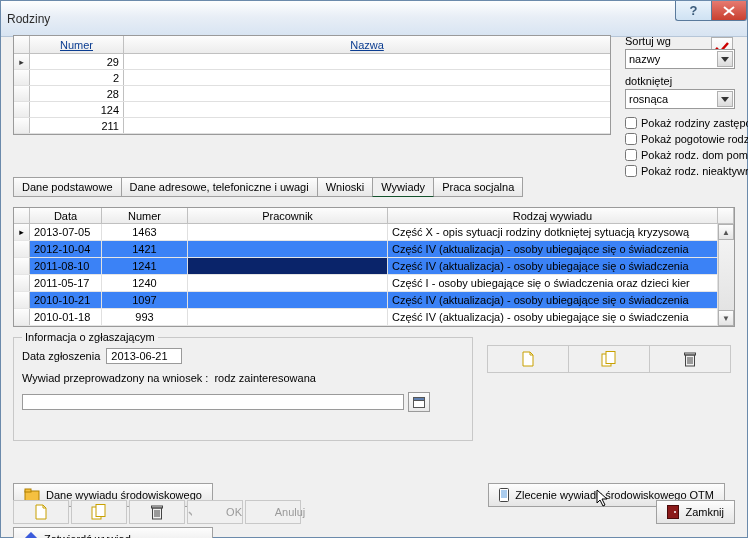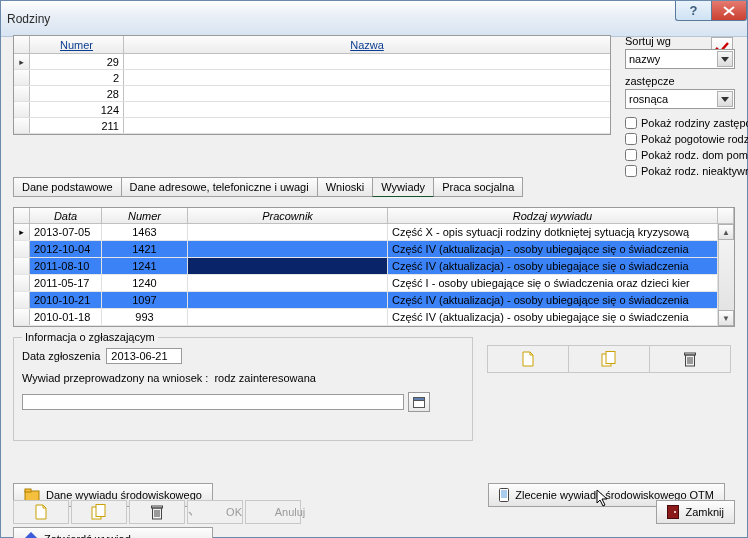--- a/index.html
+++ b/index.html
@@ -28,21 +28,21 @@
   .select .arrow { position:absolute; right:1px; top:1px; bottom:1px; width:16px; background:linear-gradient(#f6f6f6,#dcdcdc); border:1px solid #b0b0b0; display:flex; align-items:center; justify-content:center; }
   .select .arrow::after { content:''; border-left:4px solid transparent; border-right:4px solid transparent; border-top:5px solid #333; }
   .checks { margin-top:2px; }
   .chk { display:flex; align-items:center; height:16px; white-space:nowrap; }
   .chk input { margin:0 4px 0 0; width:12px; height:12px; }
   .redcheck { position:absolute; right:14px; top:8px; width:22px; height:22px; border:1px solid #b0b0b0; background:linear-gradient(#fdfdfd,#ececec); display:flex; align-items:center; justify-content:center; }
   .tabs { position:absolute; left:12px; top:148px; display:flex; }
   .tab { border:1px solid #a0a0a0; border-bottom:1px solid #a0a0a0; padding:3px 8px; background:linear-gradient(#fdfdfd,#e8e8e8); margin-right:-1px; cursor:default; }
   .tab.active { background:#f0f0f0; border-bottom:1px solid #14532d; position:relative; z-index:2; }
   .grid2 { position:absolute; left:12px; top:178px; right:12px; height:120px; border:1px solid #9a9a9a; background:#fff; display:flex; flex-direction:column; }
-  .g2-head { display:flex; height:18px; background:linear-gradient(#fdfdfd,#ececec); border-bottom:1px solid #c0c0c0;font-style:italic; }
+  .g2-head { display:flex; height:18px; background:linear-gradient(#fdfdfd,#ececec); border-bottom:1px solid #c0c0c0; }
   .g2-cell { border-right:1px solid #c0c0c0; display:flex; align-items:center; justify-content:center; }
   .g2-mark { width:16px; }
   .g2-data { width:72px; }
   .g2-numer { width:86px; }
   .g2-prac { width:200px; }
   .g2-rodz { flex:1; }
   .g2-scroll { width:16px; background:linear-gradient(#f6f6f6,#e0e0e0); display:flex; flex-direction:column; }
   .g2-scroll .sb { flex:1; border-left:1px solid #c0c0c0; }
   .g2-scroll .ar { height:16px; border:1px solid #b0b0b0; background:linear-gradient(#fdfdfd,#e4e4e4); display:flex; align-items:center; justify-content:center; font-size:8px; color:#555; }
   .g2-body { flex:1; display:flex; }
@@ -132,21 +132,21 @@
           <polyline points="2,7 6,11 14,2" fill="none" stroke="#c00" stroke-width="2.5"></polyline>
         </svg>
     </div>
 
     <div class="sortbox">
       <div class="lbl">Sortuj wg</div>
       <div class="select">
           <span>nazwy</span>
           <div class="arrow"></div>
         </div>
-      <div class="lbl">zastępcze</div>
+      <div class="lbl">dotkniętej</div>
       <div class="select">
           <span>rosnąca</span>
           <div class="arrow"></div>
         </div>
       <div class="checks">
         <label class="chk">
             <input type="checkbox" style="">
             <span>Pokaż rodziny zastępcze</span>
           </label>
         <label class="chk">

